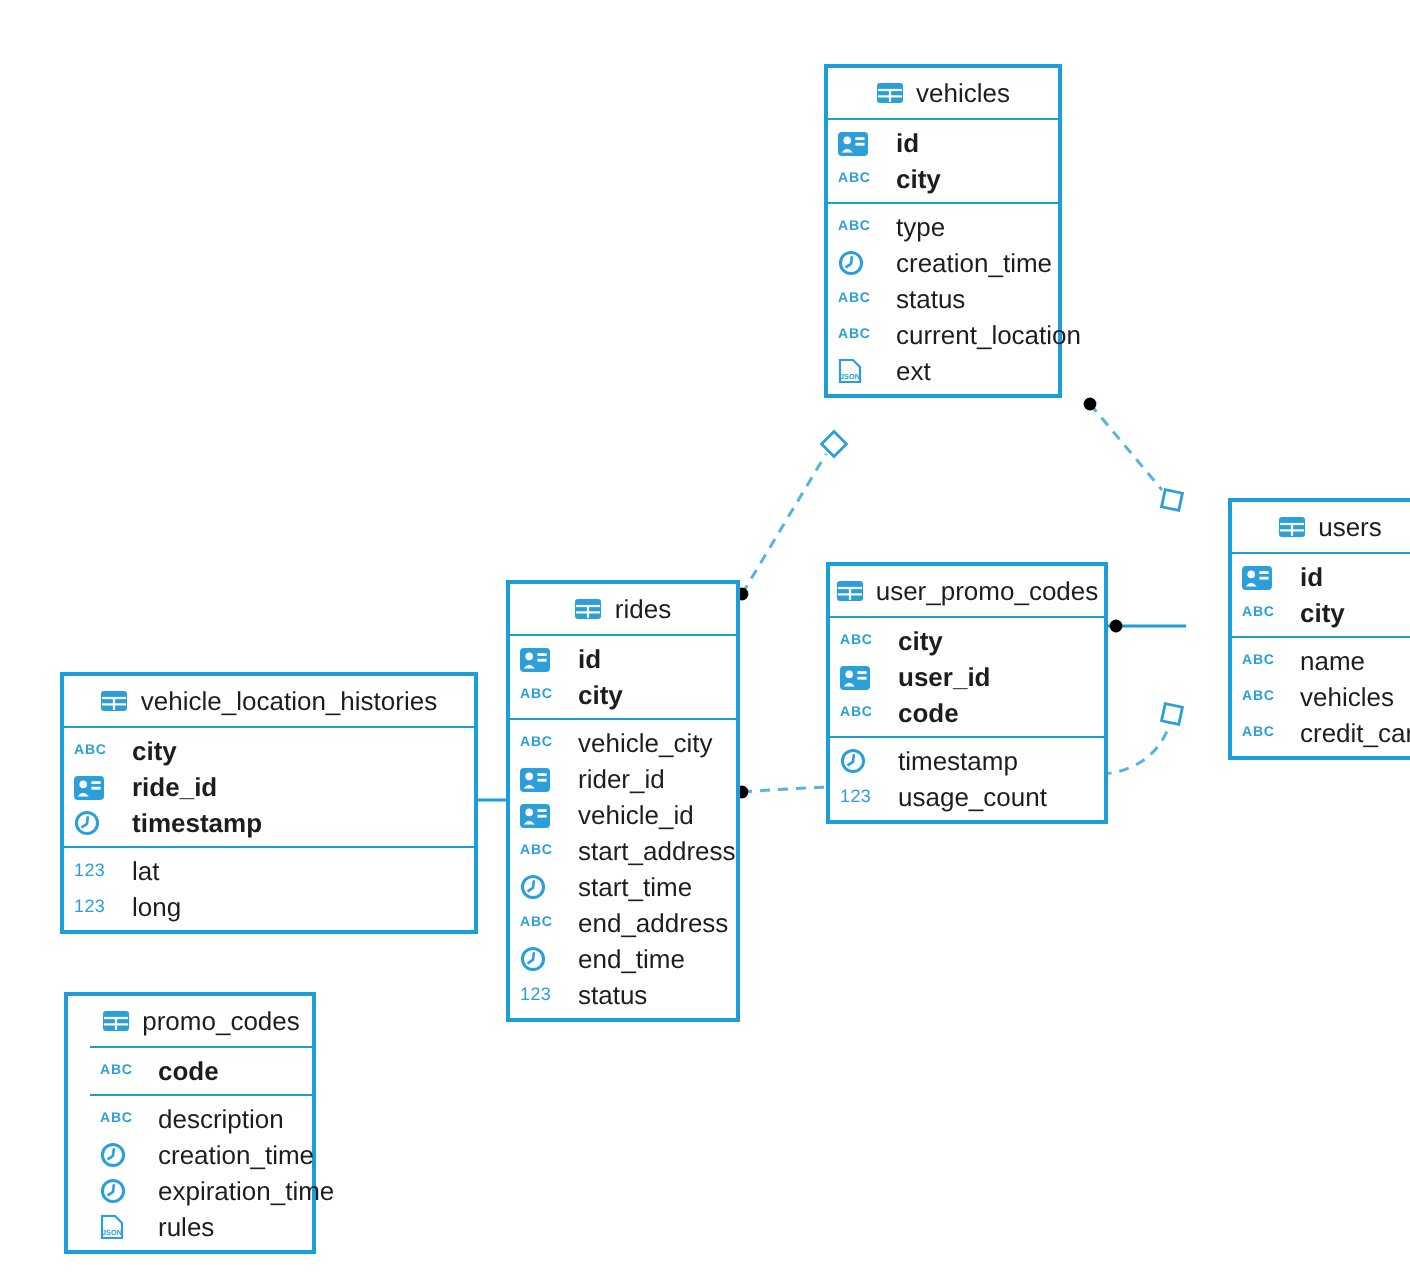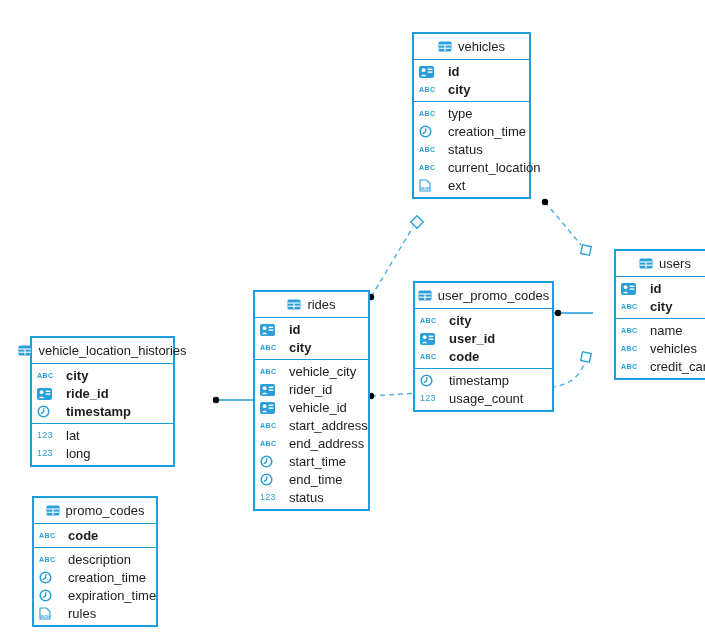--- a/index.html
+++ b/index.html
@@ -307,52 +307,52 @@
         <span class="lbl">vehicle_id</span>
       </div>
       <div class="row">
         <span class="ic">
             <span class="abc">ABC</span>
           </span>
         <span class="lbl">start_address</span>
       </div>
       <div class="row">
         <span class="ic">
+            <svg width="13" height="13" viewBox="0 0 13 13">
+              <circle cx="6.5" cy="6.5" r="5.3" fill="none" stroke="#2b9fd9" stroke-width="1.5"></circle>
+              <path d="M6.5,6.9 L6.9,3.6 M6.5,6.9 L4.2,8.4" stroke="#2b9fd9" stroke-width="1.3" fill="none" stroke-linecap="round"></path>
+            </svg>
+          </span>
+        <span class="lbl">start_time</span>
+      </div>
+      <div class="row">
+        <span class="ic">
             <span class="abc">ABC</span>
           </span>
         <span class="lbl">end_address</span>
       </div>
       <div class="row">
         <span class="ic">
             <svg width="13" height="13" viewBox="0 0 13 13">
               <circle cx="6.5" cy="6.5" r="5.3" fill="none" stroke="#2b9fd9" stroke-width="1.5"></circle>
               <path d="M6.5,6.9 L6.9,3.6 M6.5,6.9 L4.2,8.4" stroke="#2b9fd9" stroke-width="1.3" fill="none" stroke-linecap="round"></path>
             </svg>
           </span>
-        <span class="lbl">start_time</span>
-      </div>
-      <div class="row">
-        <span class="ic">
-            <svg width="13" height="13" viewBox="0 0 13 13">
-              <circle cx="6.5" cy="6.5" r="5.3" fill="none" stroke="#2b9fd9" stroke-width="1.5"></circle>
-              <path d="M6.5,6.9 L6.9,3.6 M6.5,6.9 L4.2,8.4" stroke="#2b9fd9" stroke-width="1.3" fill="none" stroke-linecap="round"></path>
-            </svg>
-          </span>
         <span class="lbl">end_time</span>
       </div>
       <div class="row">
         <span class="ic">
             <span class="n123">123</span>
           </span>
         <span class="lbl">status</span>
       </div>
     </div>
   </div>
 
-  <div class="tbl" style="left:30px;top:336px;width:145px;">
+  <div class="tbl" style="left:30px;top:336px;width:209px;">
     <div class="tbl-header">
       <span class="ic" style="flex:0 0 14px;width:14px;">
         <svg width="14" height="11" viewBox="0 0 14 11">
             <rect x="0.5" y="0.5" width="13" height="10" rx="1.5" fill="#2b9fd9"></rect>
             <line x1="1" y1="4" x2="13" y2="4" stroke="#fff" stroke-width="1.1"></line>
             <line x1="7" y1="4" x2="7" y2="10" stroke="#fff" stroke-width="1.1"></line>
             <line x1="1" y1="7.2" x2="13" y2="7.2" stroke="#fff" stroke-width="1.1"></line>
           </svg>
       </span>
       <span class="tbl-title">vehicle_location_histories</span>
@@ -395,21 +395,21 @@
       </div>
       <div class="row">
         <span class="ic">
             <span class="n123">123</span>
           </span>
         <span class="lbl">long</span>
       </div>
     </div>
   </div>
 
-  <div class="tbl" style="left:32px;top:496px;width:126px;">
+  <div class="tbl" style="left:32px;top:496px;width:126px;padding-left:11px;">
     <div class="tbl-header">
       <span class="ic" style="flex:0 0 14px;width:14px;">
         <svg width="14" height="11" viewBox="0 0 14 11">
             <rect x="0.5" y="0.5" width="13" height="10" rx="1.5" fill="#2b9fd9"></rect>
             <line x1="1" y1="4" x2="13" y2="4" stroke="#fff" stroke-width="1.1"></line>
             <line x1="7" y1="4" x2="7" y2="10" stroke="#fff" stroke-width="1.1"></line>
             <line x1="1" y1="7.2" x2="13" y2="7.2" stroke="#fff" stroke-width="1.1"></line>
           </svg>
       </span>
       <span class="tbl-title">promo_codes</span>

